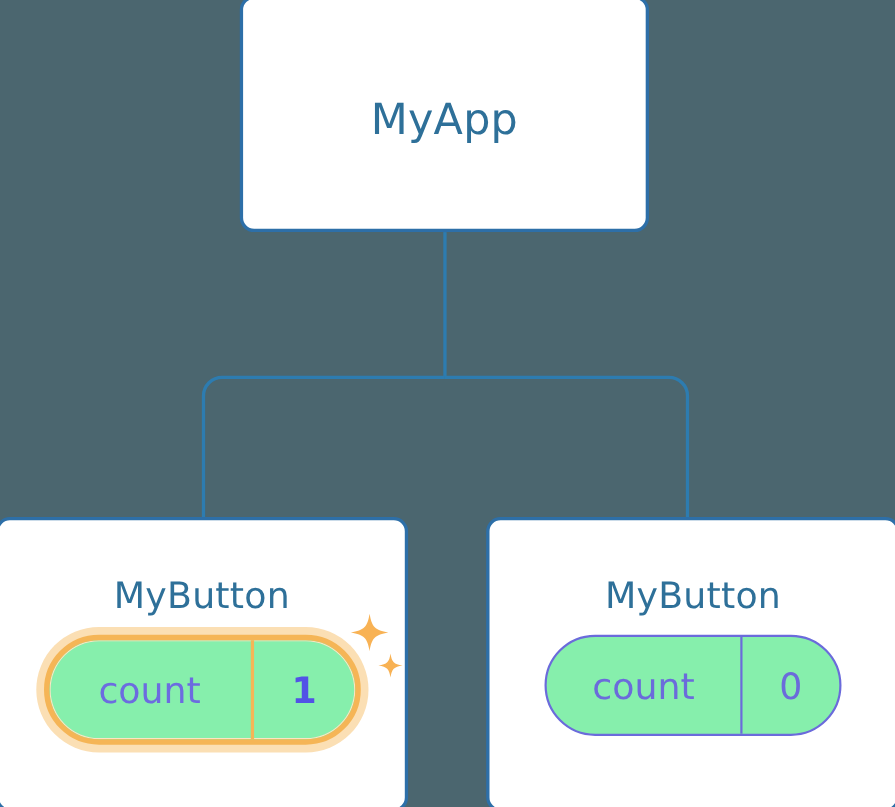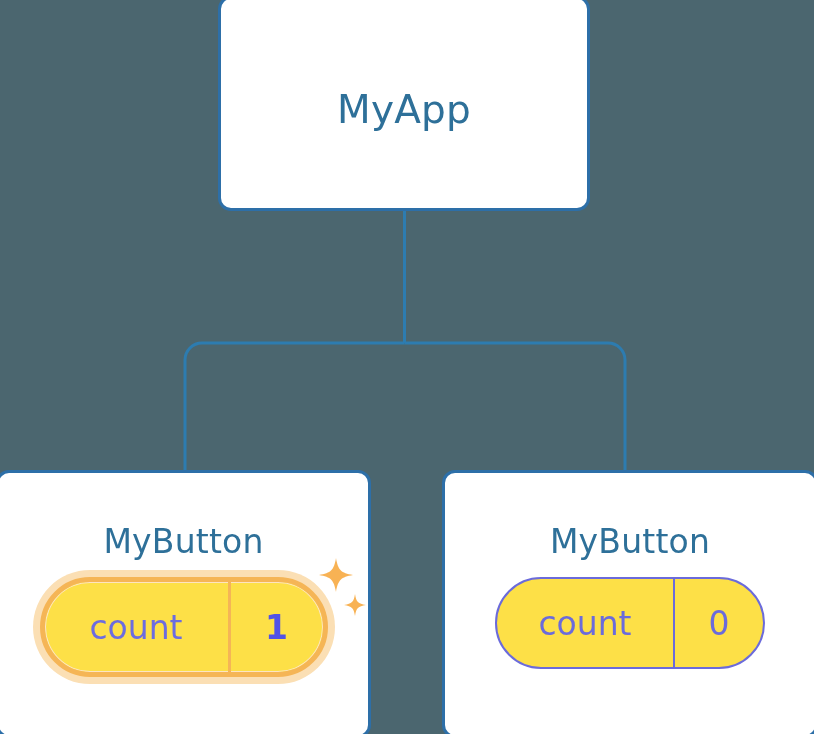--- a/index.html
+++ b/index.html
@@ -90,21 +90,21 @@
     right: 0;
   }
   .card-left .pill-wrap { top: 104px; }
   .card-right .pill-wrap { top: 104px; }
 
   .pill {
     position: relative;
     display: flex;
     align-items: stretch;
     box-sizing: border-box;
-    background: #fde047;
+    background: #86efac;
   }
 
   
   .pill-idle {
     border: 2px solid #6b6bdb;
     border-radius: 999px;
     height: 92px;
     width: 270px;
   }
   .pill-idle .pill-key,

